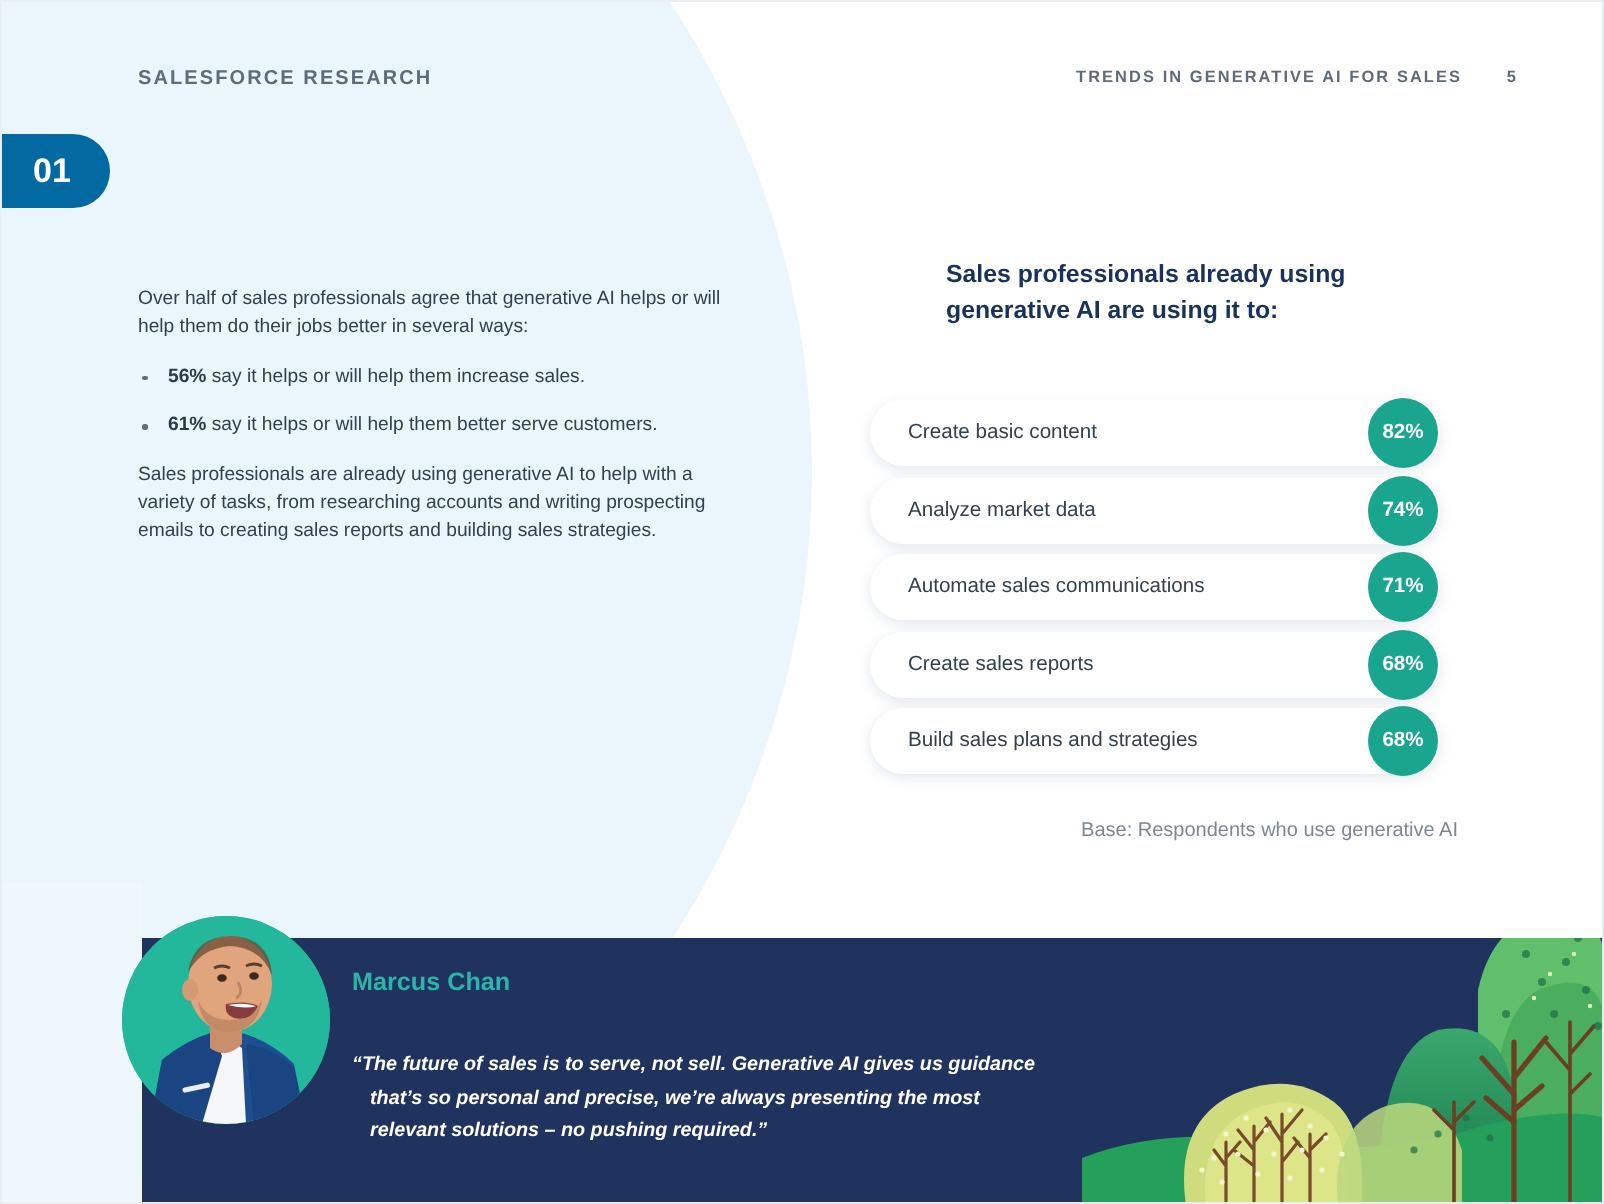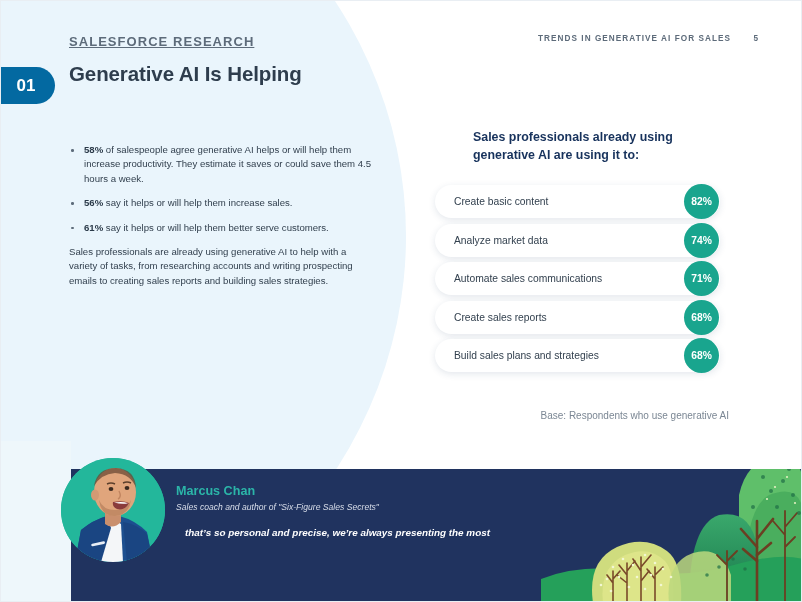--- a/index.html
+++ b/index.html
@@ -39,23 +39,22 @@
     background:#eef7fb;
     z-index:0;
   }
 
   
   .hdr{
     position:absolute;top:33px;left:0;width:802px;height:18px;z-index:5;
   }
   .hdr-left{
     position:absolute;left:68px;top:0;
-    font-size:13px;font-weight:bold;letter-spacing:1.05px;
+    font-size:10px;font-weight:bold;letter-spacing:1.05px;
     color:#5d6b7a;
-    text-decoration:underline;
   }
   .hdr-right{
     position:absolute;right:72px;top:0;
     font-size:8.2px;font-weight:bold;letter-spacing:1.05px;
     color:#5d6b7a;
   }
   .hdr-page{
     position:absolute;right:44px;top:0;
     font-size:8.2px;font-weight:bold;letter-spacing:1.05px;
     color:#5d6b7a;
@@ -110,21 +109,21 @@
 
   
   .chart-head{
     position:absolute;left:436px;top:128px;width:262px;
     font-size:12.4px;font-weight:bold;line-height:17.5px;
     color:#17325c;
     z-index:6;
     margin-left:36px;
   }
   .bars{
-    position:absolute;left:434px;top:184px;width:290px;
+    position:absolute;left:434px;top:199px;width:290px;
     z-index:6;
   }
   .bar-row{
     position:relative;
     width:285px;height:33px;
     margin-bottom:5.5px;
     background:#ffffff;
     border-radius:17px;
     box-shadow:0 2px 7px rgba(40,70,110,0.13);
     display:flex;align-items:center;
@@ -209,26 +208,26 @@
     <div class="hdr-left">SALESFORCE RESEARCH</div>
     <div class="hdr-right">TRENDS IN GENERATIVE AI FOR SALES</div>
     <div class="hdr-page">5</div>
   </div>
 
   <div class="num-badge">
     <span>01</span>
   </div>
 
   <div class="title">
-    <span>Generative AI Is Helping</span><br>
+    <br>
   </div>
 
   <div class="body-col">
+    <p>Over half of sales professionals agree that generative AI helps or will help them do their jobs better in several ways:</p>
     <ul class="bullets">
-      <li><b>58%</b><span> of salespeople agree generative AI helps or will help them increase productivity. They estimate it saves or could save them 4.5 hours a week.</span></li>
       <li><b>56%</b><span> say it helps or will help them increase sales.</span></li>
       <li><b>61%</b><span> say it helps or will help them better serve customers.</span></li>
     </ul>
     <p>Sales professionals are already using generative AI to help with a variety of tasks, from researching accounts and writing prospecting emails to creating sales reports and building sales strategies.</p>
   </div>
 
   <div class="chart-head">
     <span>Sales professionals already using</span><br>
     <span>generative AI are using it to:</span>
   </div>
@@ -367,18 +366,19 @@
       <path d="M62 25 Q66 23 70 25" stroke="#5b3f2c" stroke-width="1.4" fill="none"></path>
 
       <path d="M58 33 Q61 39 57 41" stroke="#c0845f" stroke-width="1.4" fill="none"></path>
 
       <path d="M52 44 Q62 42 68 45 Q64 53 56 51 Q51 49 52 44 Z" fill="#8a3b3b"></path>
       <path d="M53 44.5 Q62 43 67 45.3 Q61 46.6 53 44.5 Z" fill="#ffffff"></path>
     </svg>
   </div>
 
   <div class="q-name">Marcus Chan</div>
-  <div class="q-role">Sales coach and author of "Six-Figure Sales Secrets"</div>
   <div class="q-text">
+    <span>“The future of sales is to serve, not sell. Generative AI gives us guidance</span>
     <span class="l2">that’s so personal and precise, we’re always presenting the most</span>
+    <span class="l3">relevant solutions – no pushing required.”</span>
   </div>
 
 </div>
 
 </body></html>

